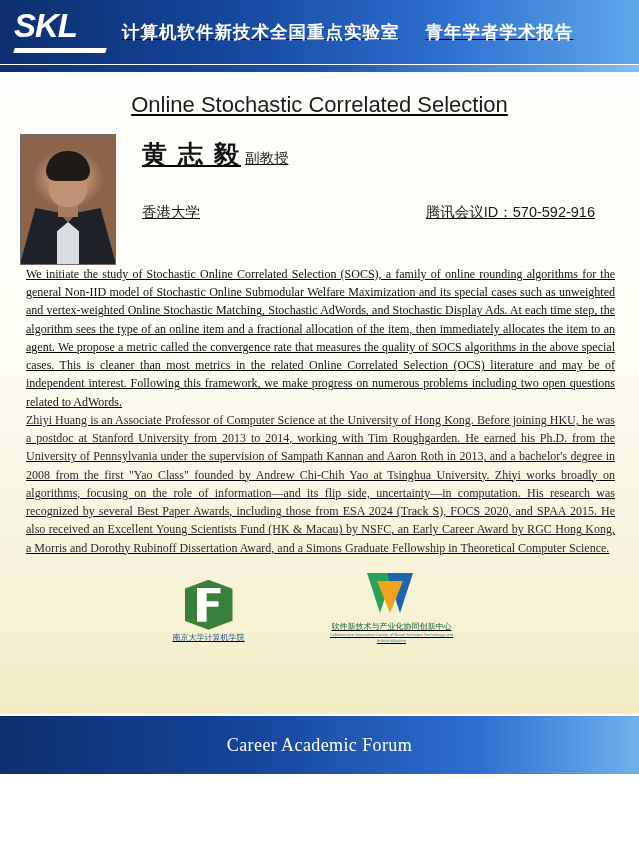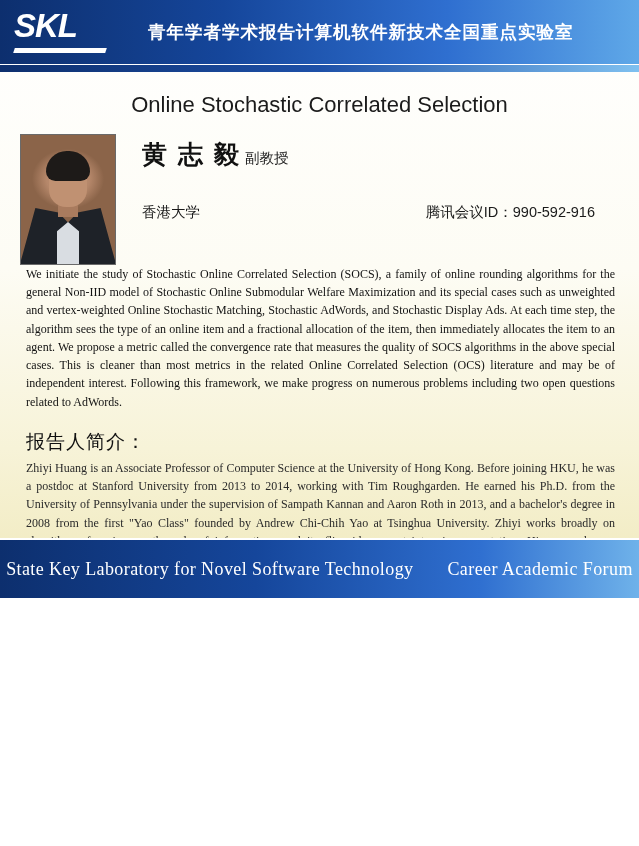--- a/index.html
+++ b/index.html
@@ -9,24 +9,25 @@
   body {
     width: 639px;
     height: 846px;
     font-family: "Liberation Serif", serif;
     background: #ffffff;
     overflow: hidden;
   }
   .poster {
     position: relative;
     width: 639px;
-    height: 598px;
+    height: 774px;
     background: linear-gradient(180deg, #ffffff 0%, #fdfcf4 45%, #f7f3d8 75%, #f2ecc4 92%, #efe8b8 100%);
     box-sizing: border-box;
     overflow: hidden;
+    text-decoration: underline;
   }
 
   
   .header {
     position: relative;
     height: 64px;
     background: linear-gradient(90deg, #0d2f6e 0%, #15469b 35%, #2f6fd0 70%, #5fa8e8 100%);
     display: flex;
     align-items: center;
     padding: 0 14px;
@@ -308,53 +309,52 @@
 </head>
 <body>
 
 <div class="poster">
 
   <div class="header">
     <div class="logo-box">
       <div class="logo-text">SKL</div>
       <div class="logo-underline"></div>
     </div>
+    <div class="header-title">计算机软件新技术全国重点实验室</div>
     <div class="header-title second">青年学者学术报告</div>
-    <div class="header-title">计算机软件新技术全国重点实验室</div>
   </div>
   <div class="header-rule"></div>
 
   <div class="talk-title">Online Stochastic Correlated Selection</div>
 
   <div class="speaker">
     <div class="photo">
       <div class="suit"></div>
       <div class="shirt"></div>
       <div class="neck"></div>
       <div class="face"></div>
       <div class="hair"></div>
     </div>
     <div class="speaker-info">
       <div class="name-row">
         <span class="name">黄 志 毅</span>
         <span class="rank">副教授</span>
       </div>
       <div class="info-line second">
         <span class="info-left">香港大学</span>
-        <span class="info-right">腾讯会议ID：990-592-916</span>
+        <span class="info-right">腾讯会议ID：570-592-916</span>
       </div>
     </div>
   </div>
 
   <div class="section">
     <p class="abstract-body">We initiate the study of Stochastic Online Correlated Selection (SOCS), a family of online rounding algorithms for the general Non-IID model of Stochastic Online Submodular Welfare Maximization and its special cases such as unweighted and vertex-weighted Online Stochastic Matching, Stochastic AdWords, and Stochastic Display Ads. At each time step, the algorithm sees the type of an online item and a fractional allocation of the item, then immediately allocates the item to an agent. We propose a metric called the convergence rate that measures the quality of SOCS algorithms in the above special cases. This is cleaner than most metrics in the related Online Correlated Selection (OCS) literature and may be of independent interest. Following this framework, we make progress on numerous problems including two open questions related to AdWords.</p>
   </div>
 
   <div class="section">
-    <div class="section-head bio-head">报告人简介：</div>
     <p class="bio-body">Zhiyi Huang is an Associate Professor of Computer Science at the University of Hong Kong. Before joining HKU, he was a postdoc at Stanford University from 2013 to 2014, working with Tim Roughgarden. He earned his Ph.D. from the University of Pennsylvania under the supervision of Sampath Kannan and Aaron Roth in 2013, and a bachelor's degree in 2008 from the first "Yao Class" founded by Andrew Chi-Chih Yao at Tsinghua University. Zhiyi works broadly on algorithms, focusing on the role of information—and its flip side, uncertainty—in computation. His research was recognized by several Best Paper Awards, including those from ESA 2024 (Track S), FOCS 2020, and SPAA 2015. He also received an Excellent Young Scientists Fund (HK &amp; Macau) by NSFC, an Early Career Award by RGC Hong Kong, a Morris and Dorothy Rubinoff Dissertation Award, and a Simons Graduate Fellowship in Theoretical Computer Science.</p>
   </div>
 
   <div class="logos">
     <div class="logo-item">
       <div class="mark-njucs"></div>
       <div class="logo-cap">
         <span>南京大学计算机学院</span>
         
       </div>
@@ -366,17 +366,16 @@
         <span class="v3"></span>
       </div>
       <div class="logo-cap green">
         <span>软件新技术与产业化协同创新中心</span>
         <span class="sub">Collaborative Innovation Center of Novel Software Technology and Industrialization</span>
       </div>
     </div>
   </div>
 
   <div class="footer">
-    <div class="footer-text">State Key Laboratory for Novel Software Technology</div>
     <div class="footer-text">Career  Academic Forum</div>
   </div>
 
 </div>
 
 </body></html>

